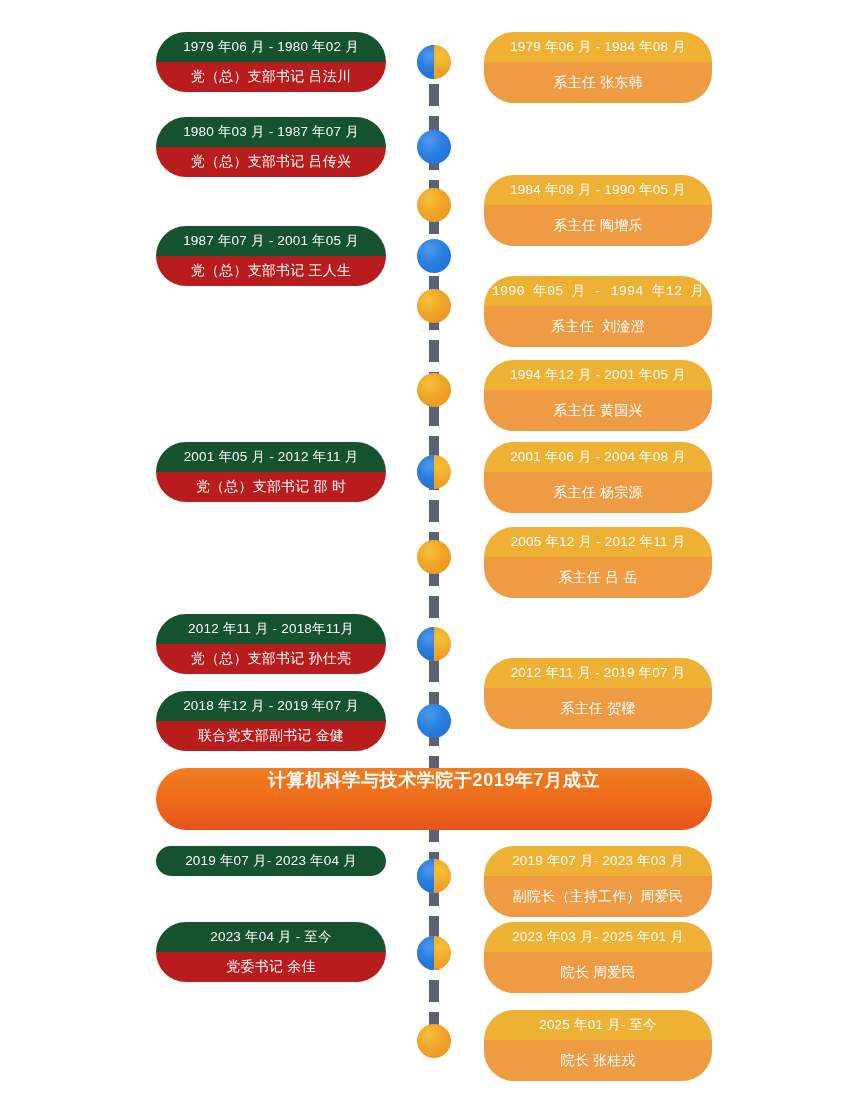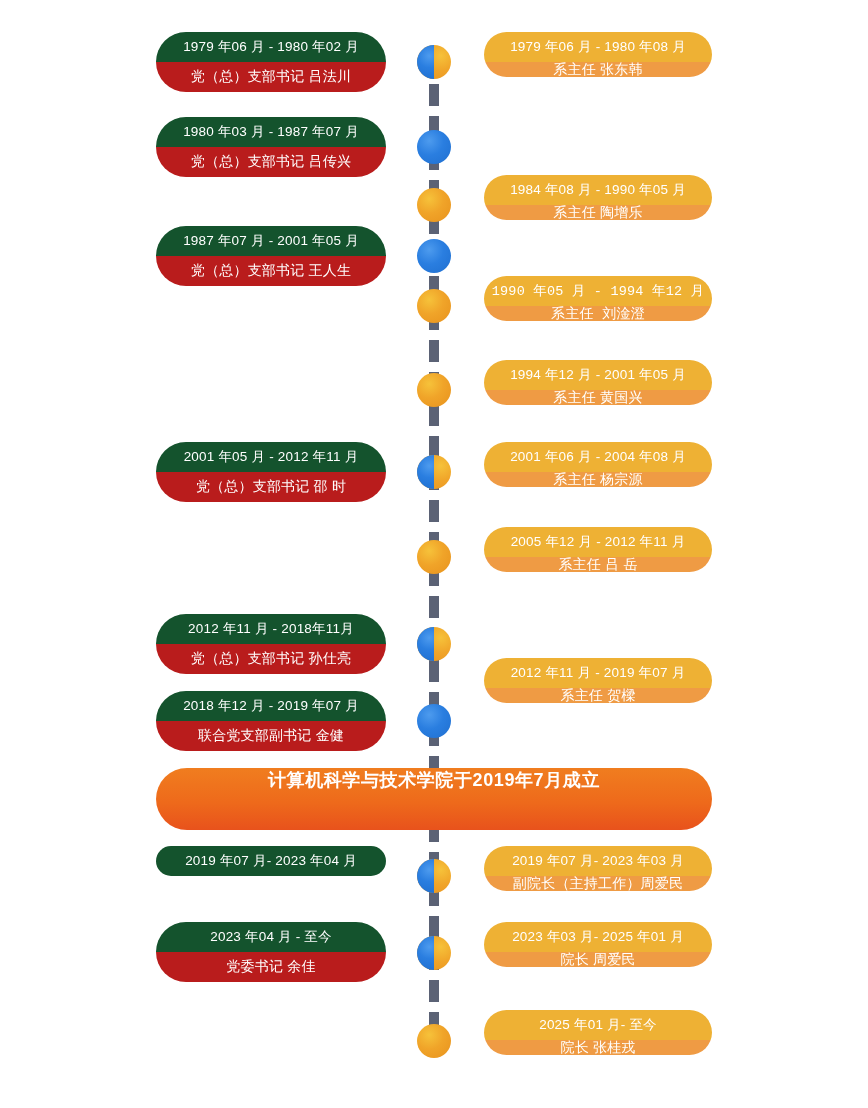--- a/index.html
+++ b/index.html
@@ -54,21 +54,21 @@
 
   .card.left{left:156px;width:230px;}
   .card.right{left:484px;width:228px;}
 
   
   .card.blue .top{background:#14532d;height:30px;font-size:13.5px;}
   .card.blue .bot{background:#b91c1c;height:30px;font-size:14px;}
 
   
   .card.orange .top{background:#eeb134;height:30px;font-size:13.5px;}
-  .card.orange .bot{background:#ef9b44;height:15px;font-size:14px;}
+  .card.orange .bot{background:#ef9b44;height:41px;font-size:14px;}
 
   
   .banner{
     position:absolute;left:156px;top:768px;width:556px;height:62px;
     border-radius:31px;z-index:5;
     background:linear-gradient(180deg,#f07d1f 0%,#ee6a1b 55%,#e8521c 100%);
     display:flex;justify-content:center;
   }
   .banner span{
     color:#ffffff;font-size:18px;font-weight:bold;letter-spacing:.6px;
@@ -127,21 +127,21 @@
         <div class="top">2019 年07 月- 2023 年04 月</div>
       </div>
       <div class="card left blue" style="top: 922px;">
         <div class="top">2023 年04 月 - 至今</div>
         <div class="bot">党委书记  余佳</div>
       </div>
     </div>
 
   <div id="right-layer">
       <div class="card right orange" style="top: 32px;">
-        <div class="top">1979 年06 月 - 1980 年08 月</div>
+        <div class="top">1979 年06 月 - 1984 年08 月</div>
         <div class="bot">系主任  张东韩</div>
       </div>
       <div class="card right orange" style="top: 175px;">
         <div class="top">1984 年08 月 - 1990 年05 月</div>
         <div class="bot">系主任  陶增乐</div>
       </div>
       <div class="card right orange" style="top: 276px; font-family: Liberation Mono, monospace;">
         <div class="top">1990 年05 月 - 1994 年12 月</div>
         <div class="bot">系主任  刘淦澄</div>
       </div>

